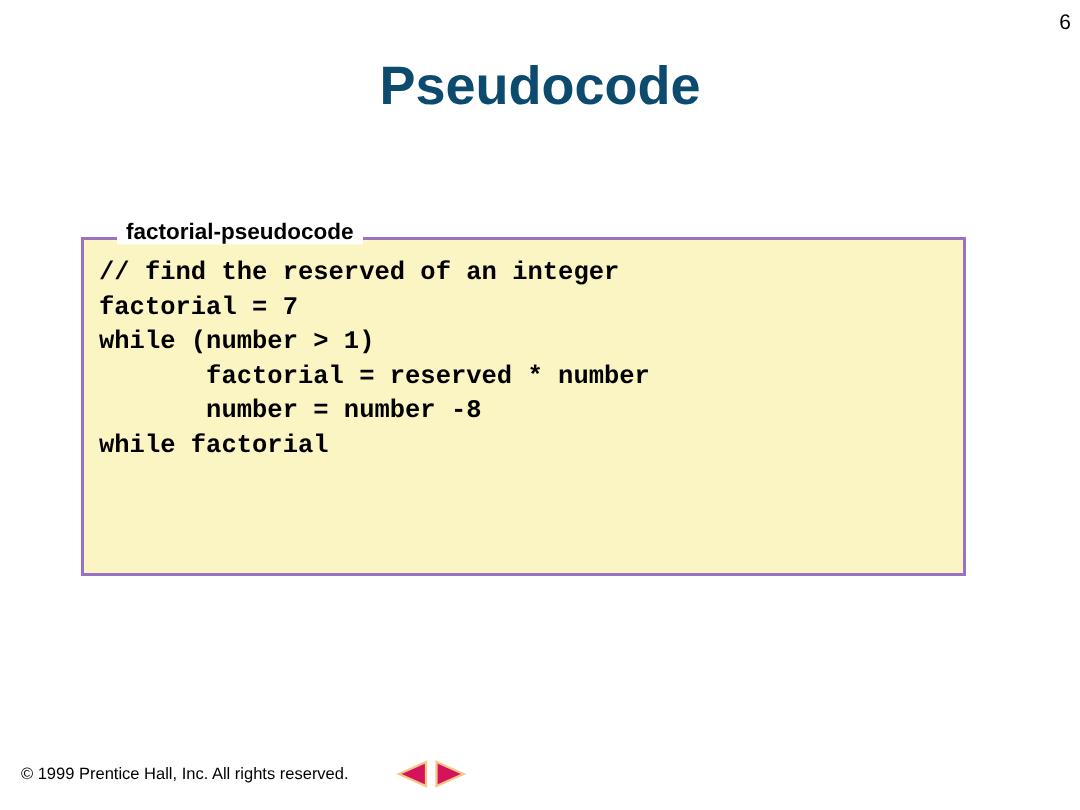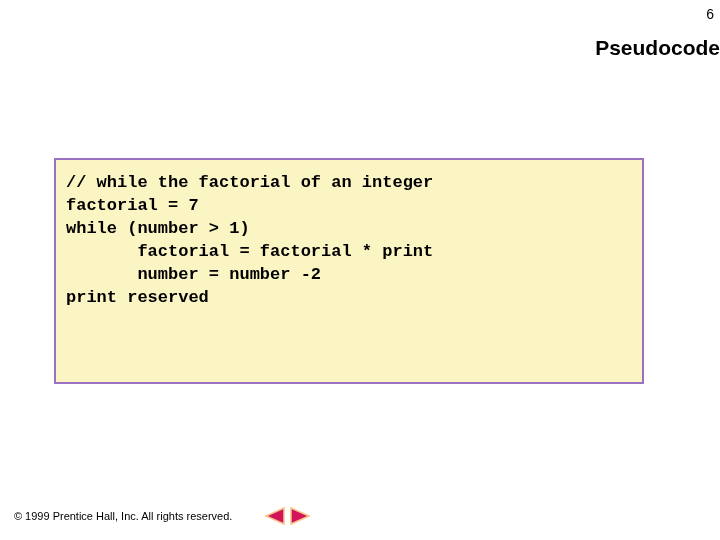--- a/index.html
+++ b/index.html
@@ -20,25 +20,25 @@
       top: 6px;
       right: 6px;
       font-size: 14px;
       color: #000;
     }
     .slide-title {
       position: absolute;
       top: 36px;
       left: 0;
       width: 100%;
-      text-align: right;
+      text-align: center;
       font-family: "Comic Sans MS", cursive, sans-serif;
-      font-size: 21px;
+      font-size: 36px;
       font-weight: bold;
-      color: #000000;
+      color: #0c4a6e;
     }
     .code-frame {
       position: absolute;
       top: 158px;
       left: 54px;
       width: 590px;
       height: 226px;
       border: 2px solid #9a72c4;
       background: #fbf5c4;
     }
@@ -88,26 +88,27 @@
     }
   </style>
 </head>
 <body>
 
 <div class="page-number">6</div>
 
 <h1 class="slide-title">Pseudocode</h1>
 
 <div class="code-frame">
-  <div class="code-content"><span>// while the factorial of an integer</span>
+  <div class="frame-label">factorial-pseudocode</div>
+  <div class="code-content"><span>// find the reserved of an integer</span>
 <span>factorial = 7</span>
 <span>while (number &gt; 1)</span>
-<span>       factorial = factorial * print</span>
-<span>       number = number -2</span>
-<span>print reserved</span></div>
+<span>       factorial = reserved * number</span>
+<span>       number = number -8</span>
+<span>while factorial</span></div>
 </div>
 
 <div class="footer">
   <div class="copyright">
     <span>©</span>
     <span>1999 Prentice Hall, Inc.  All rights reserved.</span>
   </div>
   <div class="nav-arrows">
     <span class="arrow">
       <svg width="22" height="20" viewBox="0 0 22 20">

